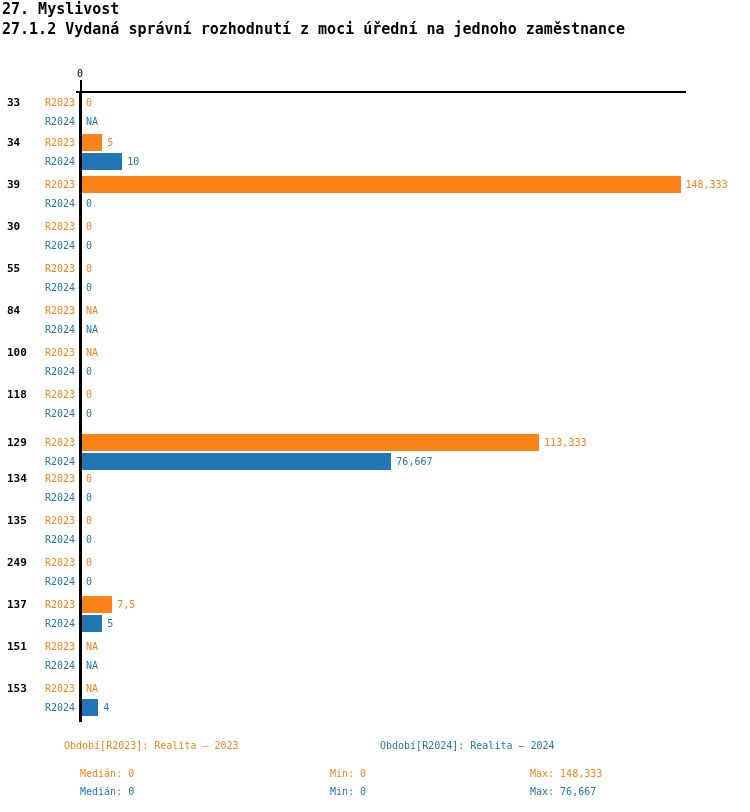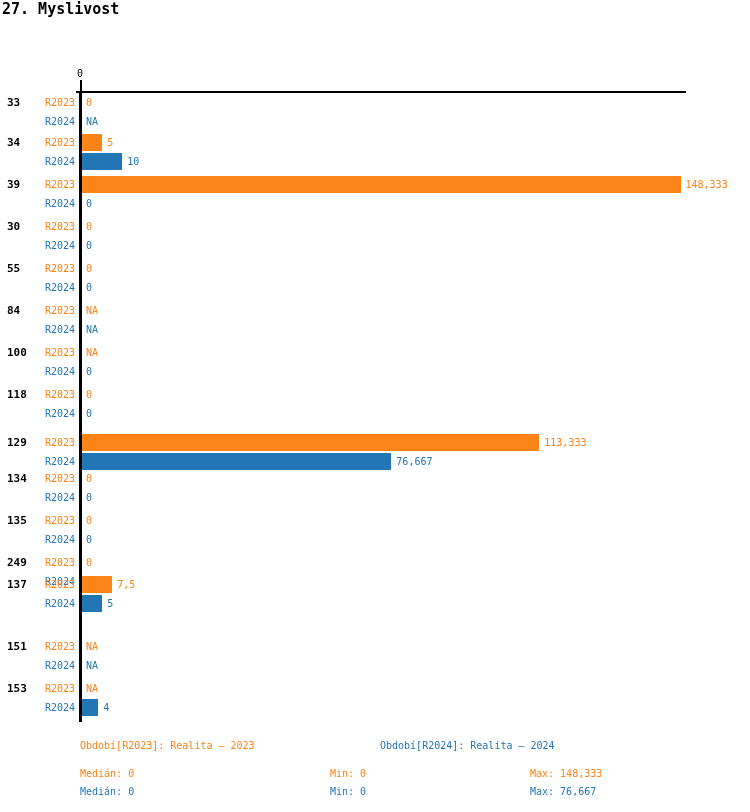--- a/index.html
+++ b/index.html
@@ -23,20 +23,21 @@
   .bar{position:absolute;top:0;height:17px;}
   .value-label{position:absolute;top:0;height:17px;line-height:17px;font-size:10px;white-space:pre;}
   .legend-item{position:absolute;font-size:10px;line-height:12px;white-space:pre;}
   .stat{position:absolute;font-size:10px;line-height:12px;white-space:pre;}
 </style>
 </head>
 <body>
 
 <div class="page">
   <div class="title1">27. Myslivost</div>
+  <div class="title2">27.1.2 Vydaná správní rozhodnutí z moci úřední na jednoho zaměstnance</div>
 
   <div class="axis0">0</div>
   <div class="tick"></div>
   <div class="hline"></div>
   <div class="vline"></div>
 
   <div class="plot">
       <div class="cat-block" style="top: 94px;">
         <div class="cat-label">33</div>
         <div class="bar-row" style="top: 0px;">
@@ -167,21 +168,21 @@
         <div class="cat-label">249</div>
         <div class="bar-row" style="top: 0px;">
           <div class="series-label" style="color: rgb(251, 131, 24);">R2023</div>
           <div class="value-label" style="color: rgb(251, 131, 24); left: 86px;">0</div>
         </div>
         <div class="bar-row" style="top: 19px;">
           <div class="series-label" style="color: rgb(35, 118, 181);">R2024</div>
           <div class="value-label" style="color: rgb(35, 118, 181); left: 86px;">0</div>
         </div>
       </div>
-      <div class="cat-block" style="top: 576px;">
+      <div class="cat-block" style="top: 596px;">
         <div class="cat-label">137</div>
         <div class="bar-row" style="top: 0px;">
           <div class="series-label" style="color: rgb(251, 131, 24);">R2023</div>
           <div class="bar" style="left: 82px; width: 30.2625px; background: rgb(251, 131, 24);"></div>
           <div class="value-label" style="color: rgb(251, 131, 24); left: 117.263px;">7,5</div>
         </div>
         <div class="bar-row" style="top: 19px;">
           <div class="series-label" style="color: rgb(35, 118, 181);">R2024</div>
           <div class="bar" style="left: 82px; width: 20.175px; background: rgb(35, 118, 181);"></div>
           <div class="value-label" style="color: rgb(35, 118, 181); left: 107.175px;">5</div>
@@ -205,21 +206,21 @@
           <div class="value-label" style="color: rgb(251, 131, 24); left: 86px;">NA</div>
         </div>
         <div class="bar-row" style="top: 19px;">
           <div class="series-label" style="color: rgb(35, 118, 181);">R2024</div>
           <div class="bar" style="left: 82px; width: 16.14px; background: rgb(35, 118, 181);"></div>
           <div class="value-label" style="color: rgb(35, 118, 181); left: 103.14px;">4</div>
         </div>
       </div>
     </div>
 
-  <div class="legend-item" style="left: 80px; top: 740px; color: rgb(251, 131, 24);">Období[R2023]: Realita – 2023</div>
+  <div class="legend-item" style="left: 64px; top: 740px; color: rgb(251, 131, 24);">Období[R2023]: Realita – 2023</div>
   <div class="legend-item" style="left: 380px; top: 740px; color: rgb(35, 118, 181);">Období[R2024]: Realita – 2024</div>
 
   <div class="stat" style="left: 80px; top: 768px; color: rgb(251, 131, 24);">Medián: 0</div>
   <div class="stat" style="left: 330px; top: 768px; color: rgb(251, 131, 24);">Min: 0</div>
   <div class="stat" style="left: 530px; top: 768px; color: rgb(251, 131, 24);">Max: 148,333</div>
 
   <div class="stat" style="left: 80px; top: 786px; color: rgb(35, 118, 181);">Medián: 0</div>
   <div class="stat" style="left: 330px; top: 786px; color: rgb(35, 118, 181);">Min: 0</div>
   <div class="stat" style="left: 530px; top: 786px; color: rgb(35, 118, 181);">Max: 76,667</div>
 </div>

